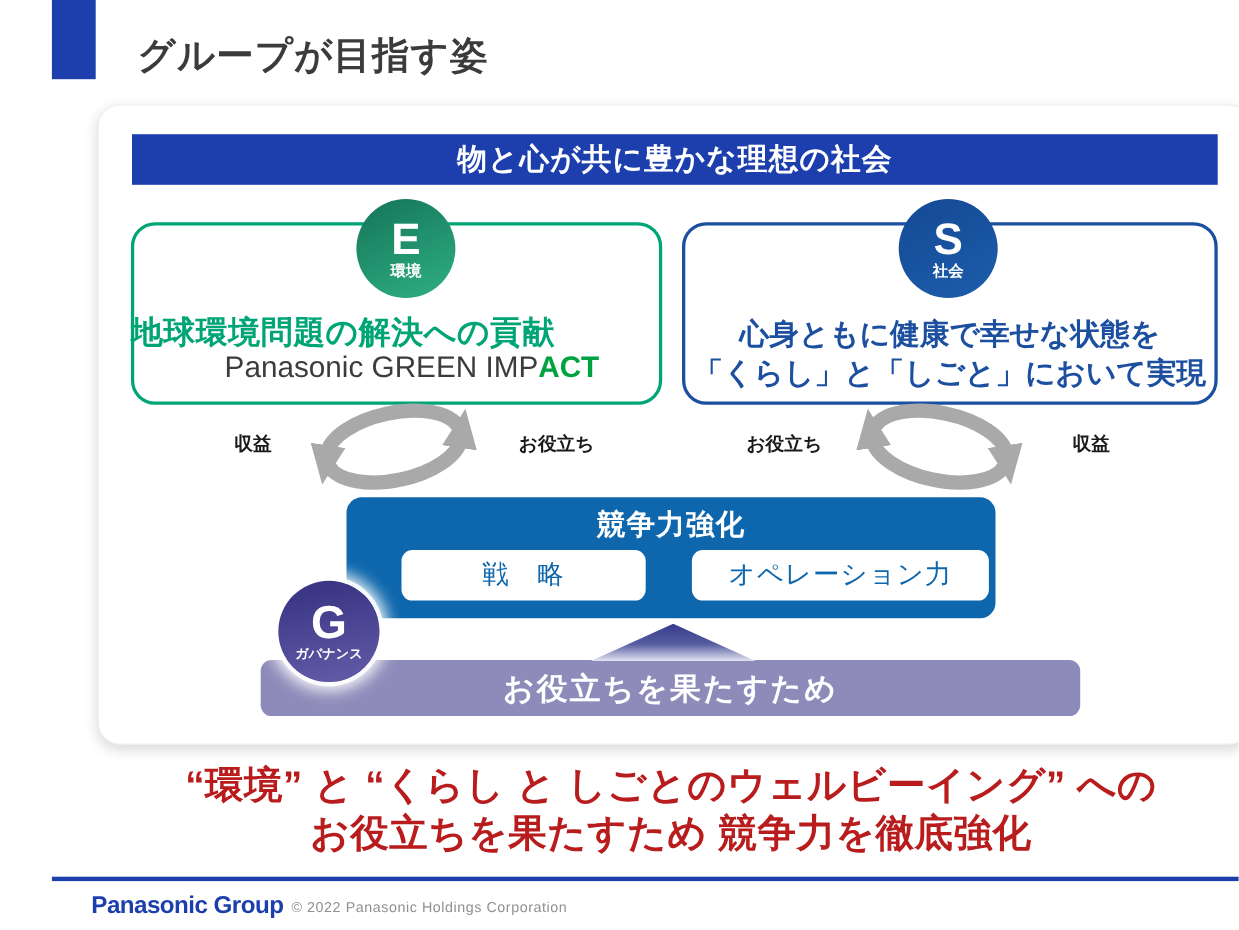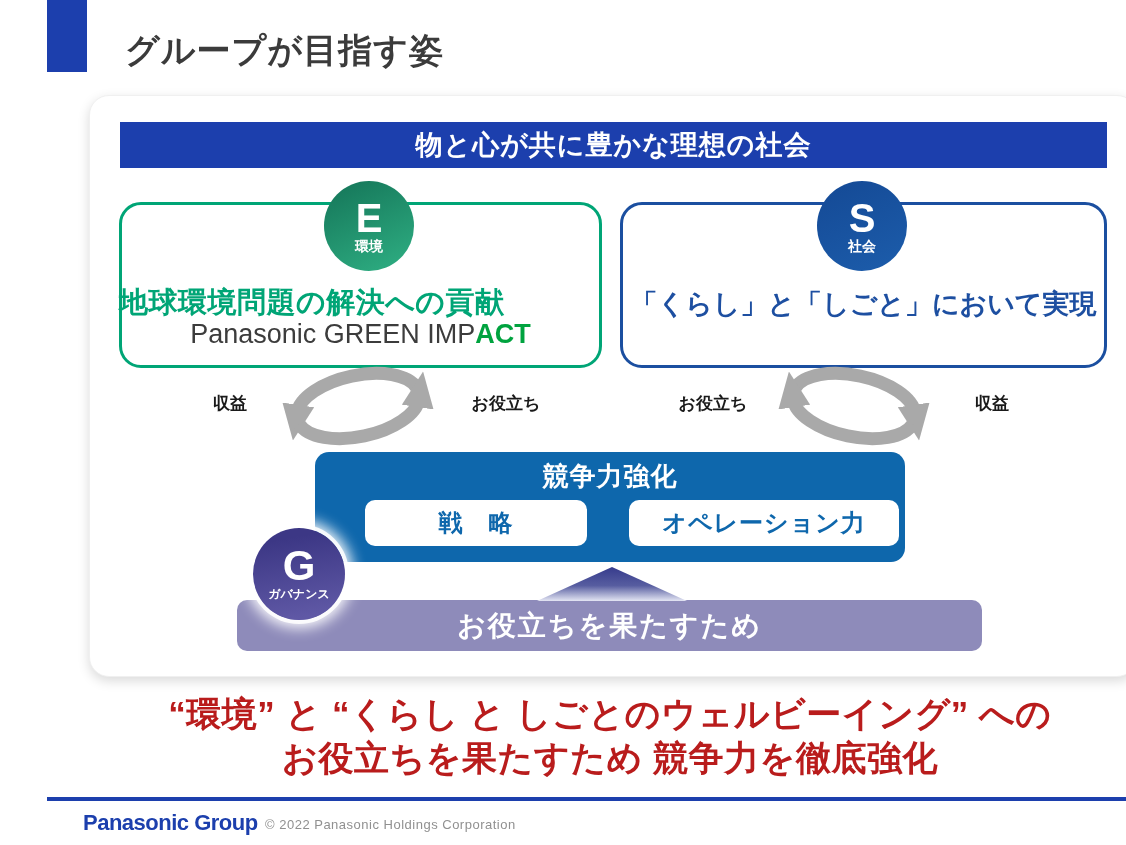--- a/index.html
+++ b/index.html
@@ -27,40 +27,40 @@
   .env-badge{left:277px;top:181px;background:linear-gradient(155deg,#177a5c 10%,#2ba77d 85%);}
   .soc-badge{left:770px;top:181px;background:linear-gradient(155deg,#154b97 10%,#1b5aa8 85%);}
   .gov-badge{left:206px;top:528px;width:92px;height:92px;z-index:7;
              background:linear-gradient(170deg,#3c3785 15%,#5f58a5 90%);
              box-shadow:0 0 0 4px rgba(255,255,255,.85),0 0 14px 8px rgba(255,255,255,.95);}
   .gov-badge .letter{font-size:42px;}
   .gov-badge .sub{font-size:12px;}
   .env-heading{position:absolute;left:72px;top:283px;width:483px;text-align:left;
                font-size:29px;font-weight:bold;color:#00a576;letter-spacing:.5px;}
   .env-sub{position:absolute;left:72px;top:319px;width:483px;text-align:center;
-           font-size:27px;color:#3c3c3c;}
+           font-size:27px;color:#3c3c3c;padding-left:14px;}
   .env-sub .hl{font-weight:bold;color:#00a33f;}
   .soc-text{position:absolute;left:573px;top:287px;width:487px;text-align:center;
             font-size:27px;font-weight:bold;color:#1d4fa1;line-height:35px;}
   
   .cycle{position:absolute;top:350px;width:178px;height:112px;z-index:5;}
   .cycle svg{overflow:visible;display:block;}
   .cycle-left{left:222px;}
   .cycle-right{left:718px;}
   .flow-label{position:absolute;top:392px;font-size:17px;font-weight:600;color:#1a1a1a;text-align:center;}
   .lbl1{left:138px;width:90px;}
   .lbl2{left:403px;width:112px;}
   .lbl3{left:610px;width:112px;}
   .lbl4{left:900px;width:90px;}
   
   .comp-box{position:absolute;left:268px;top:452px;width:590px;height:110px;background:#0e67ac;border-radius:14px;}
   .comp-title{position:absolute;left:268px;top:459px;width:590px;text-align:center;
               color:#fff;font-size:26px;font-weight:bold;letter-spacing:1px;z-index:3;}
   .comp-item{position:absolute;top:500px;height:46px;background:#fff;border-radius:10px;z-index:3;
-             color:#0e67ac;font-size:24px;font-weight:bold;text-align:center;line-height:46px;letter-spacing:1px;}
+             color:#0e67ac;font-size:24px;font-weight:normal;text-align:center;line-height:46px;letter-spacing:1px;}
   .comp-item1{left:318px;width:222px;}
   .comp-item2{left:582px;width:270px;}
   
   .tri{position:absolute;left:490px;top:567px;width:150px;height:34px;z-index:2;}
   .found-bar{position:absolute;left:190px;top:600px;width:745px;height:51px;background:#8e8bba;border-radius:10px;
              color:#fff;font-size:28px;font-weight:bold;text-align:center;line-height:51px;letter-spacing:2px;}
   
   .message{position:absolute;left:0;top:692px;width:1126px;text-align:center;
            color:#b91c1c;font-size:35px;font-weight:bold;line-height:44px;letter-spacing:.5px;}
   
@@ -88,20 +88,21 @@
   </div>
   <div class="env-heading">地球環境問題の解決への貢献</div>
   <div class="env-sub"><span>Panasonic GREEN IMP</span><span class="hl">ACT</span></div>
 
   <div class="esg-box soc-box"></div>
   <div class="badge soc-badge">
     <span class="letter">S</span>
     <span class="sub">社会</span>
   </div>
   <div class="soc-text">
+    <div>心身ともに健康で幸せな状態を</div>
     <div>「くらし」と「しごと」において実現</div>
   </div>
 
   <div class="flow-label lbl1">収益</div>
   <div class="flow-label lbl2">お役立ち</div>
   <div class="flow-label lbl3">お役立ち</div>
   <div class="flow-label lbl4">収益</div>
 
   <div class="cycle cycle-left">
     <svg width="178" height="112" viewBox="0 0 178 112">

